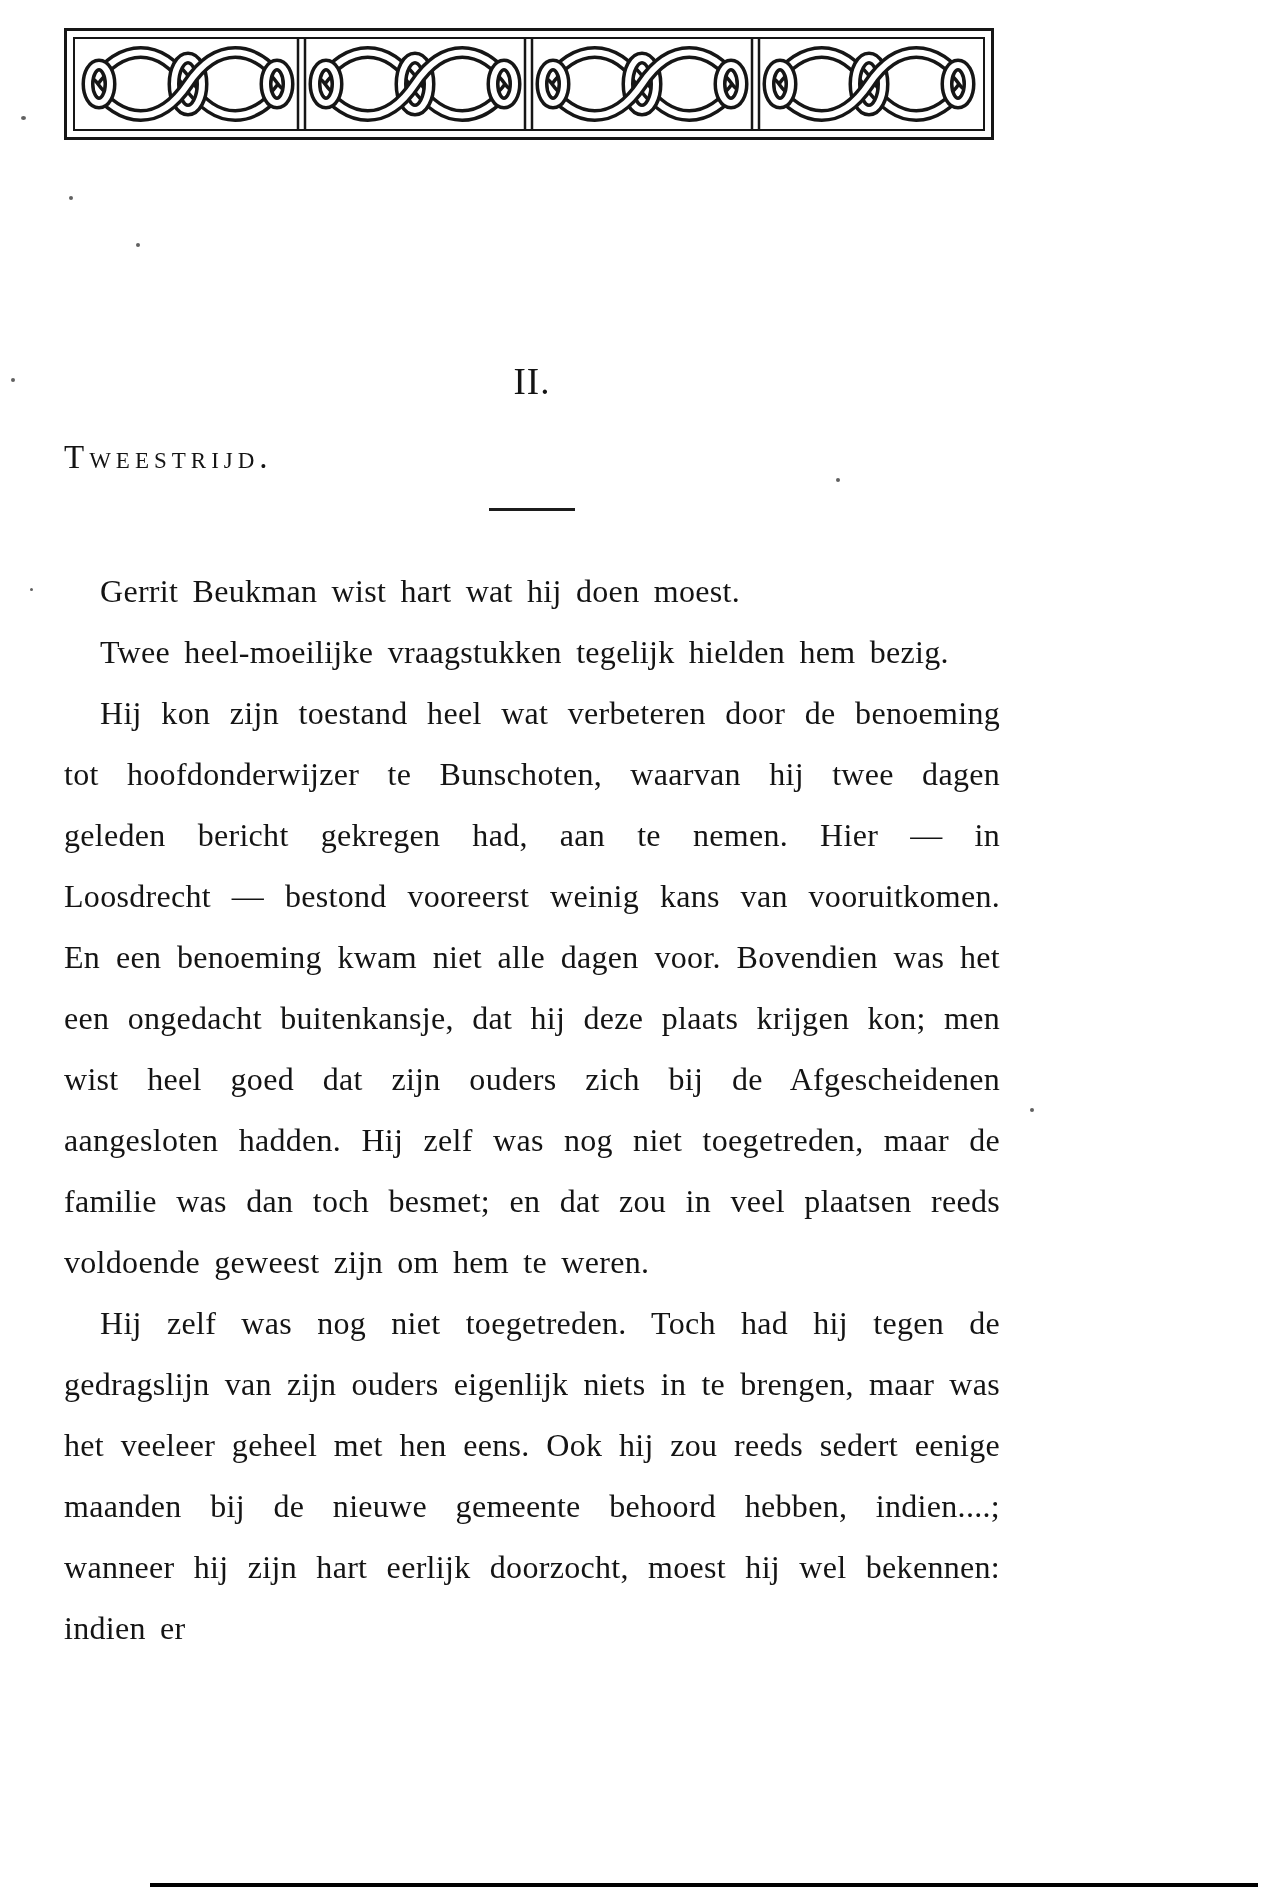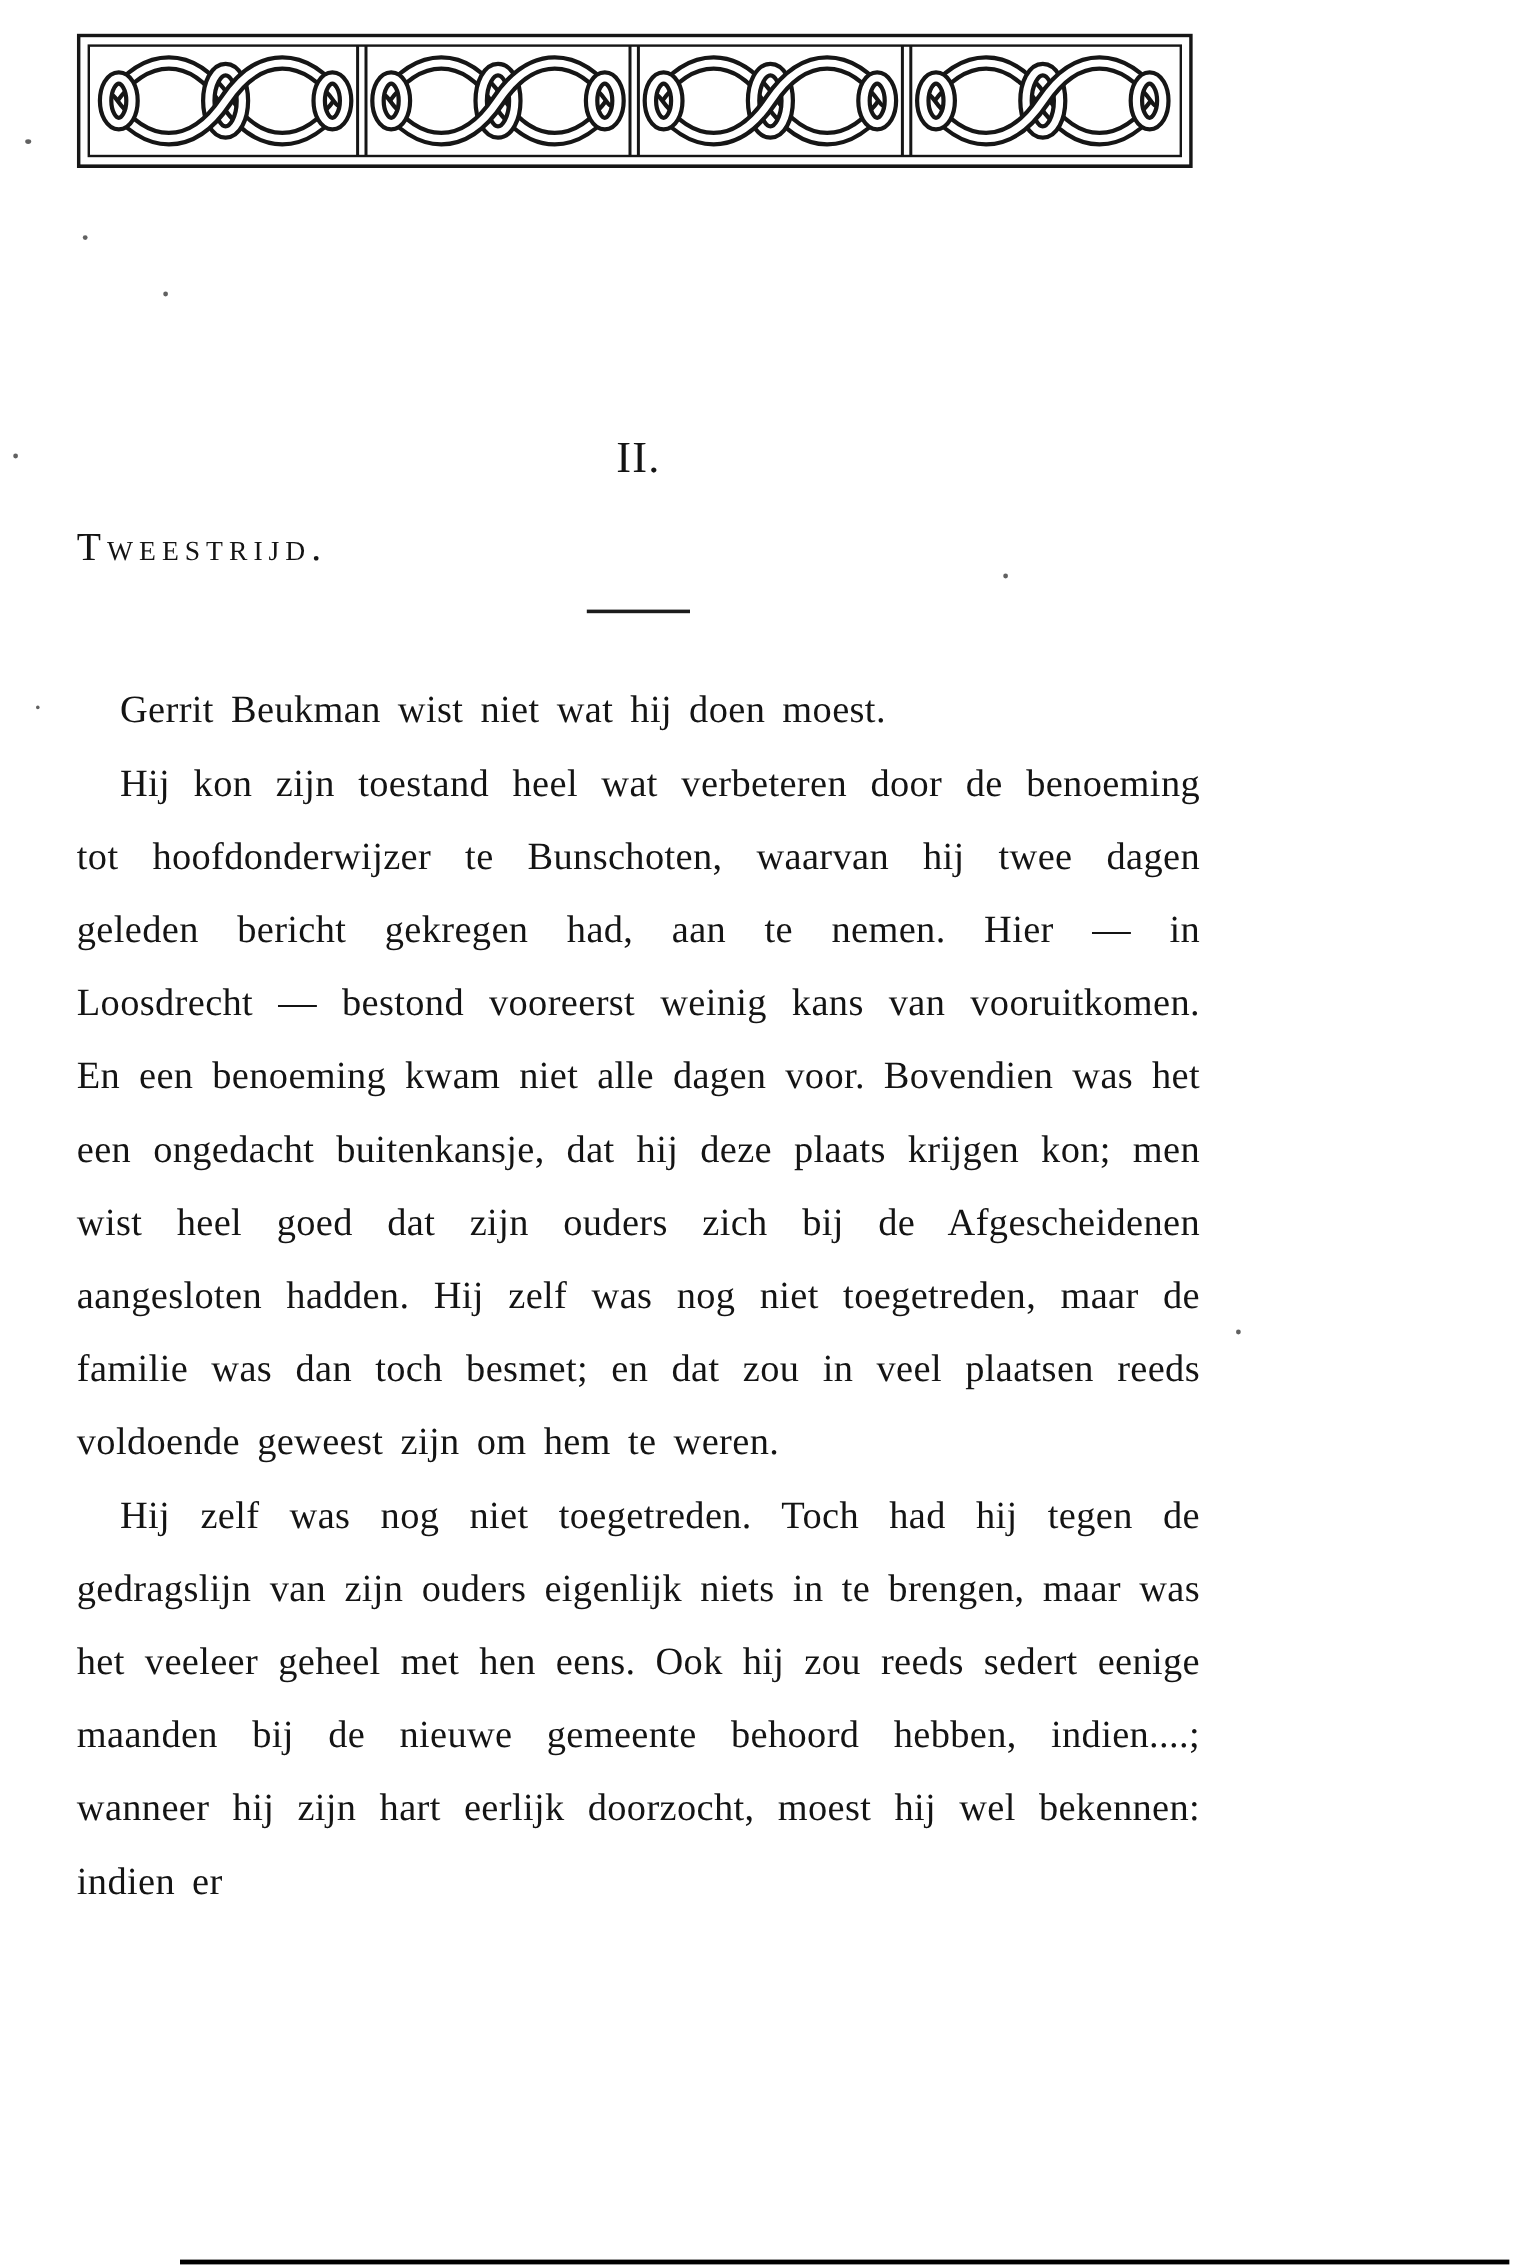--- a/index.html
+++ b/index.html
@@ -115,21 +115,22 @@
       </svg>
     </div>
 
     <div class="chapter-number">II.</div>
 
     <div class="chapter-title">Tweestrijd.</div>
 
     <div class="title-divider"></div>
 
     <div class="body-text">
-      <p>Gerrit Beukman wist niet wat hij doen moest.</p>
+      <p>Gerrit Beukman wist hart wat hij doen moest.</p>
+      <p>Twee heel-moeilijke vraagstukken tegelijk hielden hem bezig.</p>
       <p>Hij kon zijn toestand heel wat verbeteren door de benoeming tot hoofdonderwijzer te Bunschoten, waarvan hij twee dagen geleden bericht gekregen had, aan te nemen. Hier — in Loosdrecht — bestond vooreerst weinig kans van vooruitkomen. En een benoeming kwam niet alle dagen voor. Bovendien was het een ongedacht buitenkansje, dat hij deze plaats krijgen kon; men wist heel goed dat zijn ouders zich bij de Afgescheidenen aangesloten hadden. Hij zelf was nog niet toegetreden, maar de familie was dan toch besmet; en dat zou in veel plaatsen reeds voldoende geweest zijn om hem te weren.</p>
       <p>Hij zelf was nog niet toegetreden. Toch had hij tegen de gedragslijn van zijn ouders eigenlijk niets in te brengen, maar was het veeleer geheel met hen eens. Ook hij zou reeds sedert eenige maanden bij de nieuwe gemeente behoord hebben, indien....; wanneer hij zijn hart eerlijk doorzocht, moest hij wel bekennen: indien er</p>
     </div>
   </div>
 
   <div class="speck" style="left:21px; top:116px; width:5px; height:4px;"></div>
   <div class="speck" style="left:69px; top:196px; width:4px; height:4px;"></div>
   <div class="speck" style="left:136px; top:243px; width:4px; height:4px;"></div>
   <div class="speck" style="left:11px; top:378px; width:4px; height:4px;"></div>
   <div class="speck" style="left:836px; top:478px; width:4px; height:4px;"></div>

